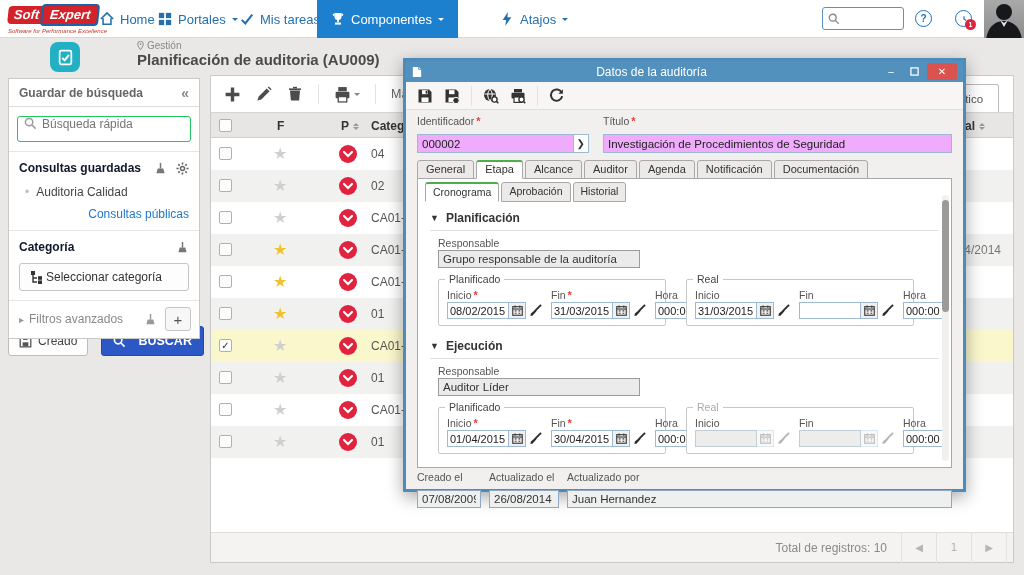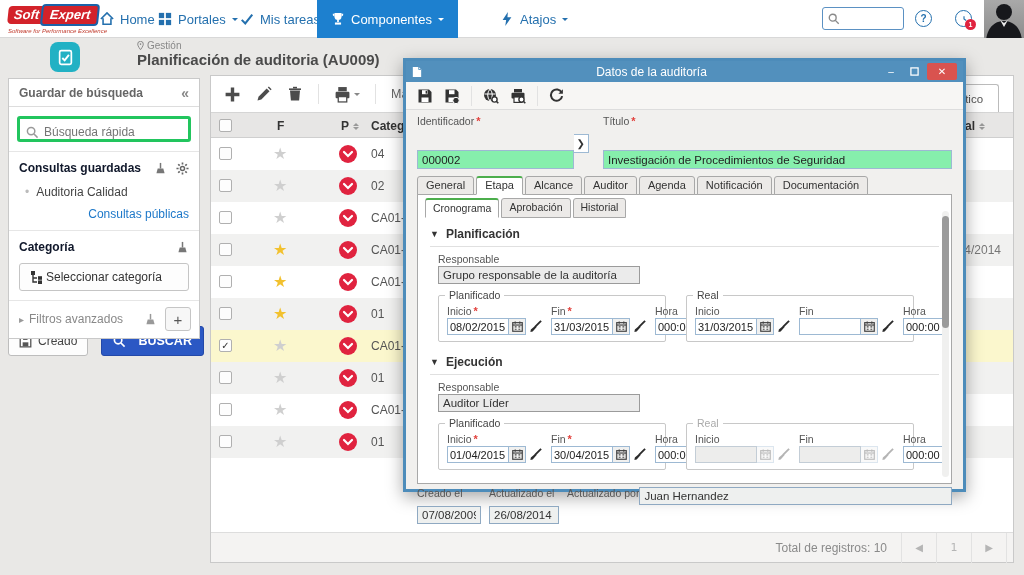--- a/index.html
+++ b/index.html
@@ -29,21 +29,21 @@
 
   
   .ph-icon { position:absolute; left:50px; top:42px; width:30px; height:30px; background:#22b1c4; border-radius:8px; display:flex; align-items:center; justify-content:center; }
   .crumb { position:absolute; left:137px; top:40px; font-size:10px; color:#888; display:flex; align-items:center; gap:3px; }
   .ptitle { position:absolute; left:137px; top:51px; font-size:15px; font-weight:bold; color:#4a4a4a; }
 
   
   .sidebar { position:absolute; left:8px; top:78px; width:192px; background:#fff; border:1px solid #c9c9c9; z-index:2; }
   .sb-head { height:28px; border-bottom:1px solid #ddd; display:flex; align-items:center; padding:0 10px; font-weight:bold; color:#666; }
   .sb-collapse { margin-left:auto; color:#888; font-size:14px; cursor:pointer; }
-  .sb-search { margin:9px 8px; height:26px; border:3px solid #22c55e; border-radius:3px; display:flex; align-items:flex-end; padding:0 6px; gap:5px; }
+  .sb-search { margin:9px 8px; height:26px; border:1px solid #22c55e; border-radius:3px; display:flex; align-items:flex-start; padding:0 6px; gap:5px; }
   .sb-search input { border:0; outline:0; width:100%; font-size:12px; font-family:inherit; color:#555; }
   .sb-sec { border-top:1px solid #e6e6e6; padding:9px 10px; }
   .sec-head { display:flex; align-items:flex-end; font-weight:bold; color:#0f172a; }
   .sec-icons { margin-left:auto; display:flex; gap:9px; color:#666; }
   .sec-icons span { cursor:pointer; }
   .saved-item { margin:10px 0 2px 6px; color:#444; cursor:pointer; }
   .saved-item .dot { color:#bbb; margin-right:7px; }
   .pub-link { text-align:right; color:#1d78c9; margin-top:8px; cursor:pointer; }
   .cat-btn { margin-top:9px; height:28px; border:1px solid #c5c5c5; border-radius:3px; background:#fdfdfd; display:flex; align-items:center; justify-content:center; color:#333; position:relative; cursor:pointer; }
   .cat-btn .tree { position:absolute; left:10px; top:6px; }
@@ -91,21 +91,21 @@
   .wb { display:flex; align-items:center; gap:3px; }
   .wb-btn { width:20px; height:16px; display:flex; align-items:center; justify-content:center; font-size:10px; color:#fff; cursor:pointer; }
   .wb-close { width:30px; height:17px; background:#d9534f; border-radius:2px; display:flex; align-items:center; justify-content:center; font-size:10px; font-weight:bold; color:#fff; cursor:pointer; }
   .m-toolbar { height:28px; background:#f7f6f4; border-bottom:1px solid #ddd; display:flex; align-items:center; padding:0 11px; gap:11px; }
   .m-toolbar .tb-ic { color:#3a3a3a; }
   .m-fieldrow { display:flex; padding:5px 11px 0; gap:14px; }
   .flab { font-size:10.5px; color:#555; margin-bottom:7px; white-space:nowrap; }
   .req { color:#e2413c; font-weight:bold; margin-left:2px; font-size:11px; }
   .f-id { width:172px; }
   .f-ctl { display:flex; }
-  .tin { height:19px; border:1px solid #9db9d3; font-size:11.5px; padding:0 4px; color:#222; font-family:inherit; width:100%; background:#86efac;margin-top:16px; }
+  .tin { height:19px; border:1px solid #9db9d3; font-size:11.5px; padding:0 4px; color:#222; font-family:inherit; width:100%; background:#f0abfc; }
   .nextbtn { width:17px; height:19px; border:1px solid #9db9d3; border-left:0; background:#fff; display:flex; align-items:center; justify-content:center; font-size:10px; font-weight:bold; color:#333; cursor:pointer; }
   .f-title { flex:1; }
   .m-tabs { display:flex; padding:7px 11px 0; position:relative; z-index:2;text-align:right; }
   .tab { font-size:11px; color:#333; background:#eceae8; border:1px solid #a8a8a8; border-radius:3px 3px 0 0; padding:2px 8px 3px; margin-right:2px; margin-bottom:-1px; cursor:pointer; }
   .tab.active { background:#fff; border-top:2px solid #4cae4c; border-bottom-color:#fff; padding-top:1px; }
   .m-panel { margin:0 11px; background:#fff; border:1px solid #a8a8a8; height:290px; position:relative; overflow:hidden; }
   .m-subtabs { display:flex; padding:3px 0 0 7px; }
   .m-subtabs .tab { font-size:10.5px; padding:2px 7px 3px; }
   .sect { margin:6px 12px 0; }
   .sect-h { display:flex; align-items:center; gap:7px; font-size:12px; font-weight:bold; color:#333; border-bottom:1px solid #e0e0e0; padding:4px 0 5px; cursor:pointer; }
@@ -876,18 +876,18 @@
 
   <div class="m-footer">
     <div>
       <div class="flab">Creado el</div>
       <input class="ro2 w1" readonly="" value="07/08/2009" style="">
     </div>
     <div>
       <div class="flab">Actualizado el</div>
       <input class="ro2 w2" readonly="" value="26/08/2014" style="">
     </div>
-    <div style="flex:1;display:flex;flex-direction:row">
+    <div style="flex:1;display:flex;flex-direction:column">
       <div class="flab">Actualizado por</div>
       <input class="ro2 wf" readonly="" value="Juan Hernandez" style="">
     </div>
   </div>
 </div>
 
 </body></html>

